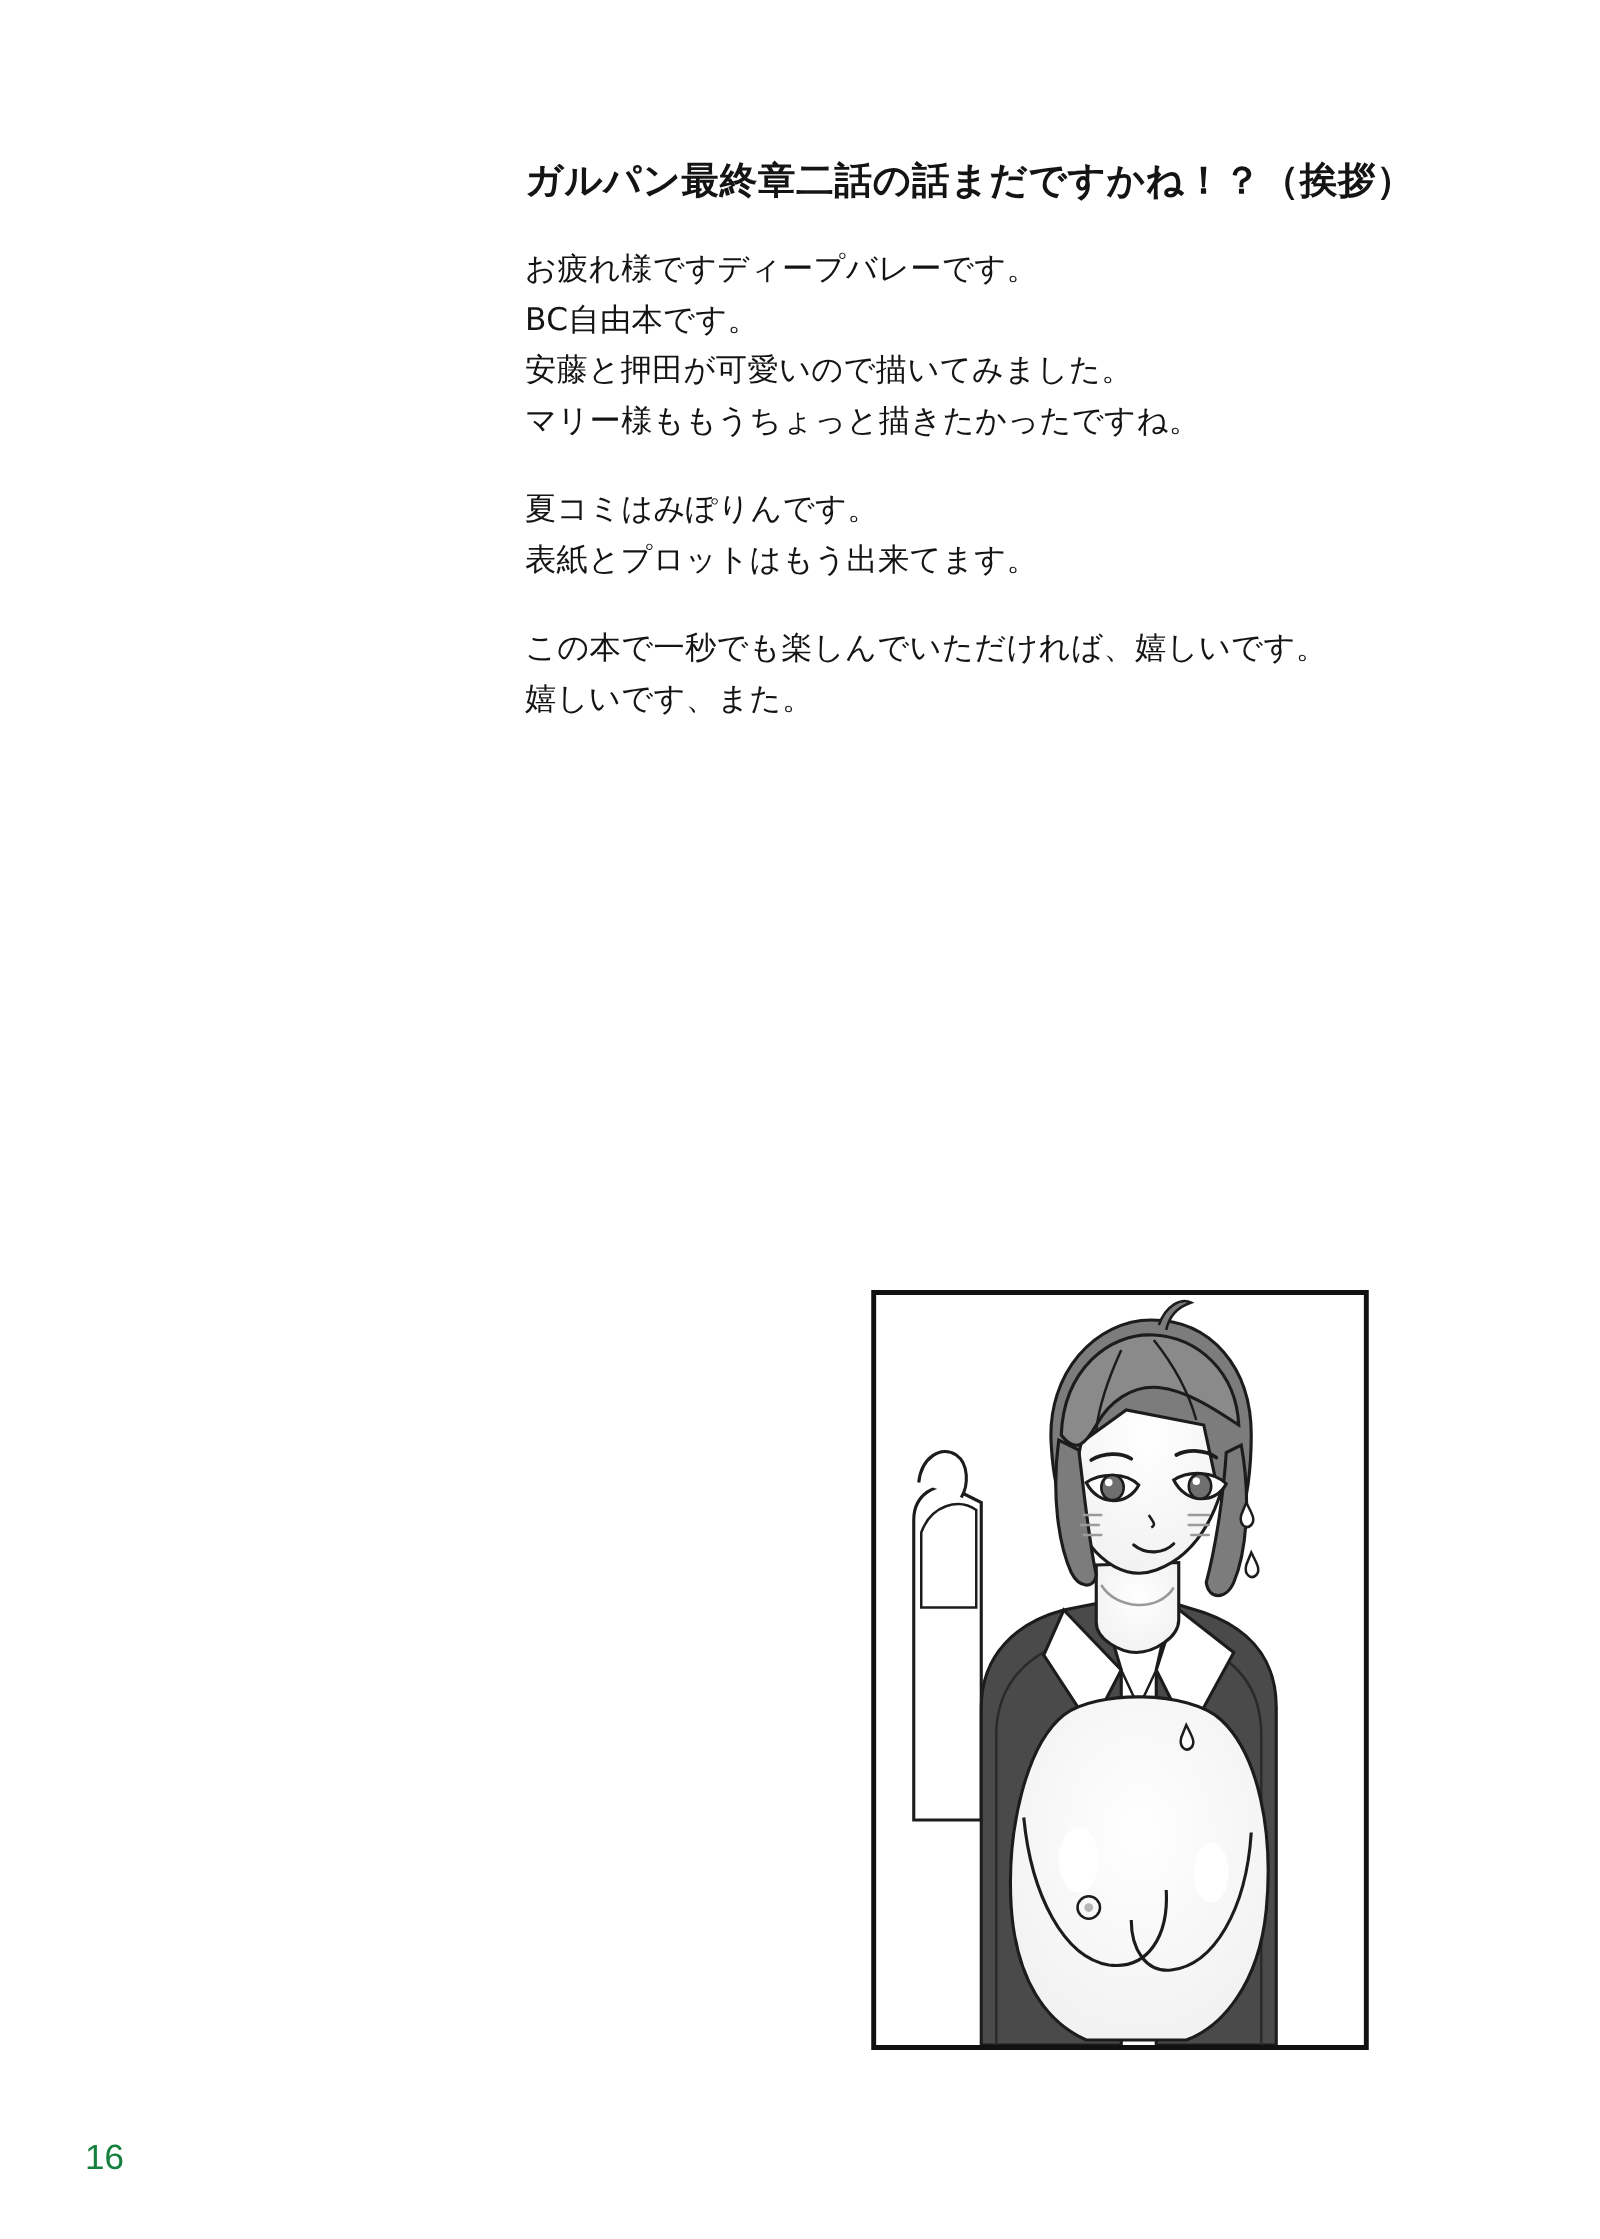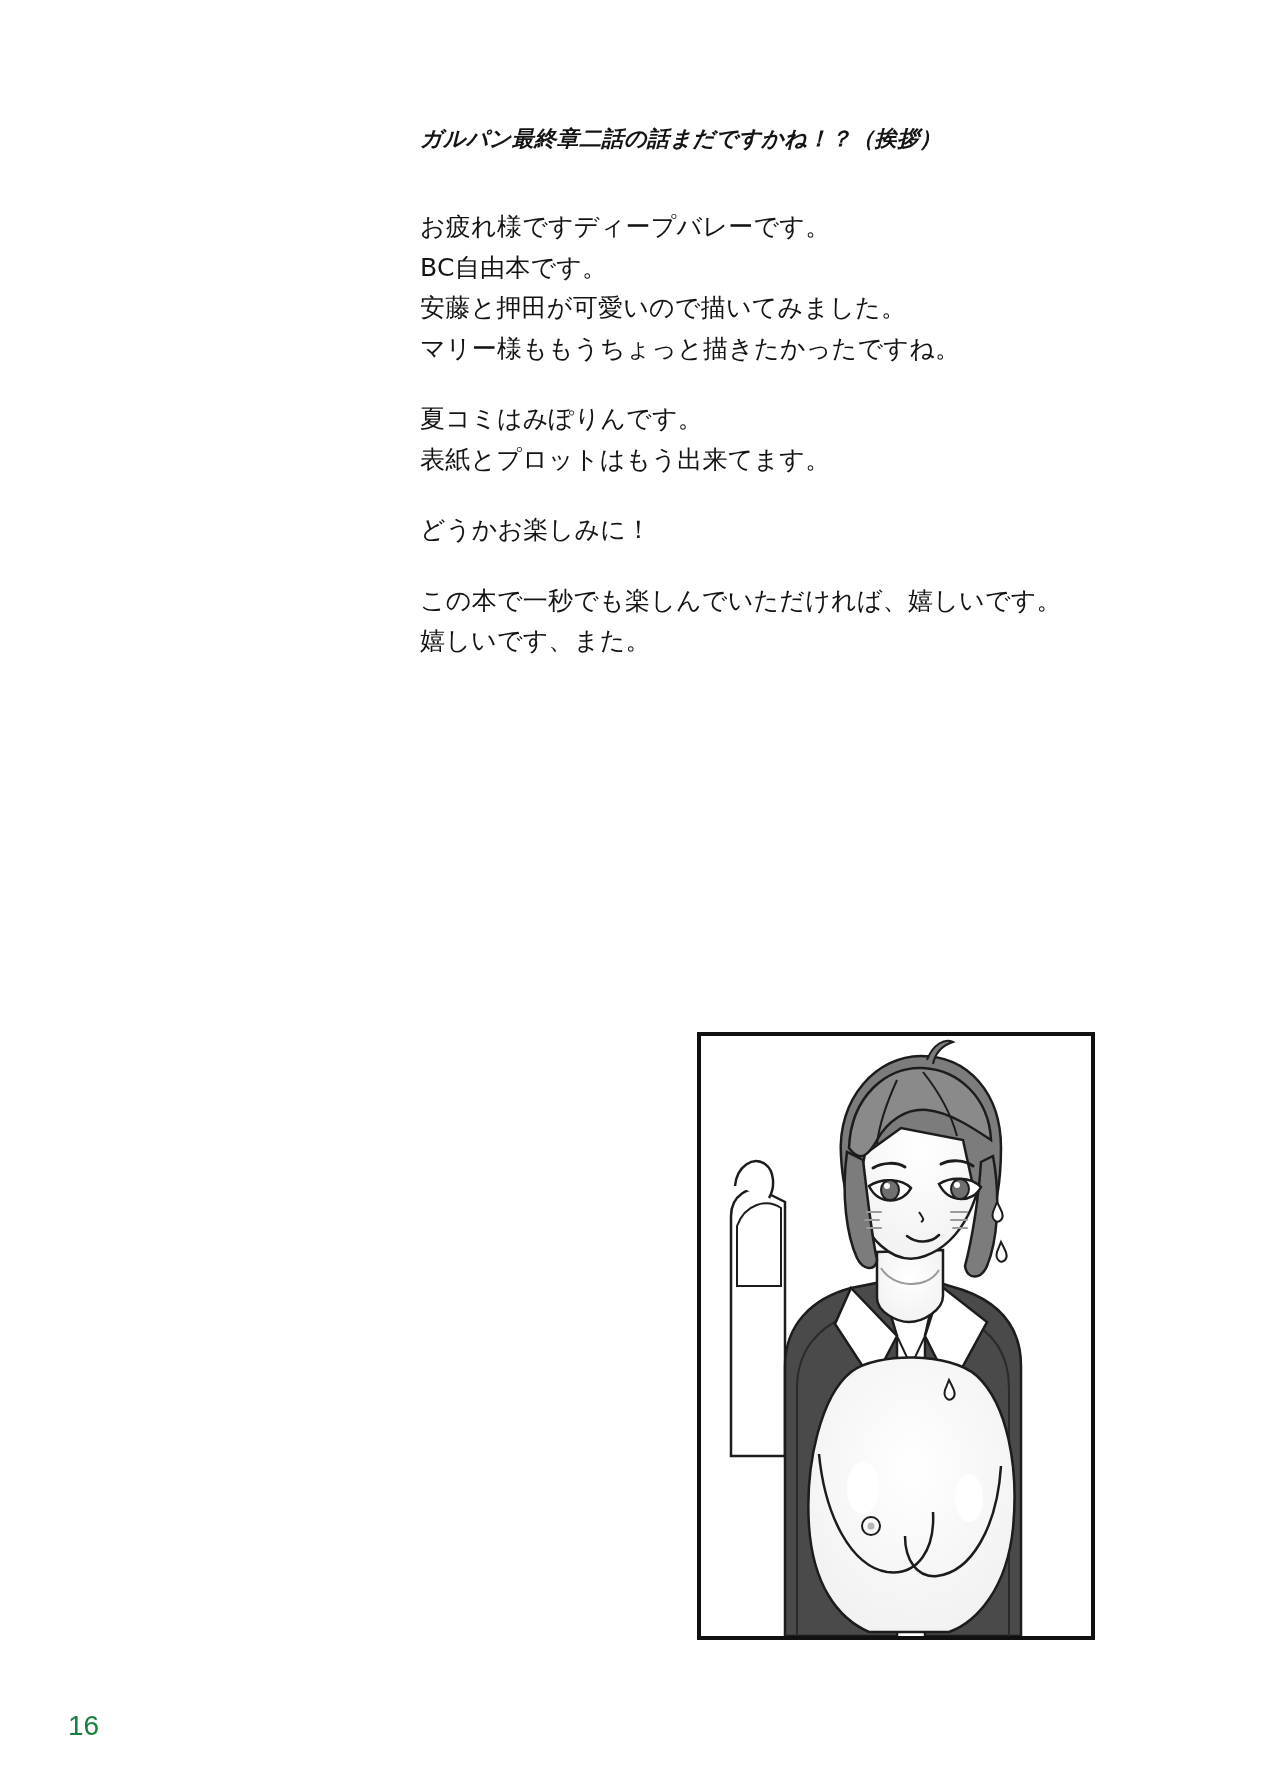--- a/index.html
+++ b/index.html
@@ -23,27 +23,26 @@
   }
 
   
   .afterword {
     position: absolute;
     left: 420px;
     top: 122px;
     width: 780px;
   }
   .aw-title {
-    font-size: 22px;
+    font-size: 30px;
     font-weight: 700;
     letter-spacing: 0.02em;
     line-height: 1.5;
-    margin: 0 0 52px 0;
+    margin: 0 0 28px 0;
     white-space: nowrap;
-    font-style: italic;
   }
   .aw-para {
     font-size: 25px;
     font-weight: 400;
     line-height: 1.62;
     letter-spacing: 0.01em;
     margin: 0 0 30px 0;
   }
   .aw-para:last-child { margin-bottom: 16px; }
   .aw-line { display: block; white-space: nowrap; }
@@ -86,21 +85,20 @@
       <span class="aw-line">安藤と押田が可愛いので描いてみました。</span>
       <span class="aw-line">マリー様ももうちょっと描きたかったですね。</span>
     </div>
 
     <div class="aw-para">
       <span class="aw-line">夏コミはみぽりんです。</span>
       <span class="aw-line">表紙とプロットはもう出来てます。</span>
     </div>
 
     <div class="aw-para">
-      <span class="aw-line">どうかお楽しみに！</span>
     </div>
 
     <div class="aw-para">
       <span class="aw-line">この本で一秒でも楽しんでいただければ、嬉しいです。</span>
       <span class="aw-line">嬉しいです、また。</span>
     </div>
   </div>
 
   <div class="panel">
     <svg viewBox="0 0 390 600" xmlns="http://www.w3.org/2000/svg">

